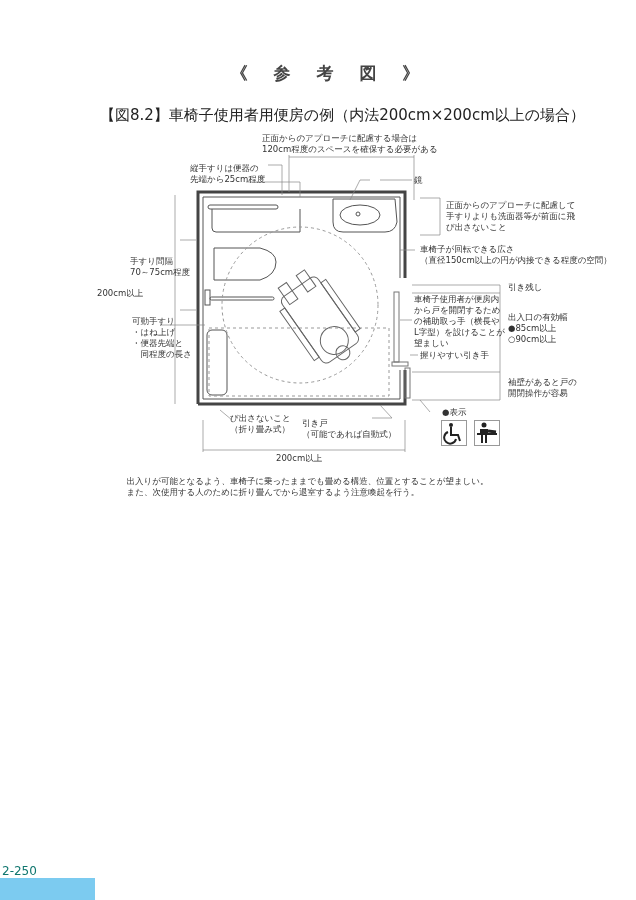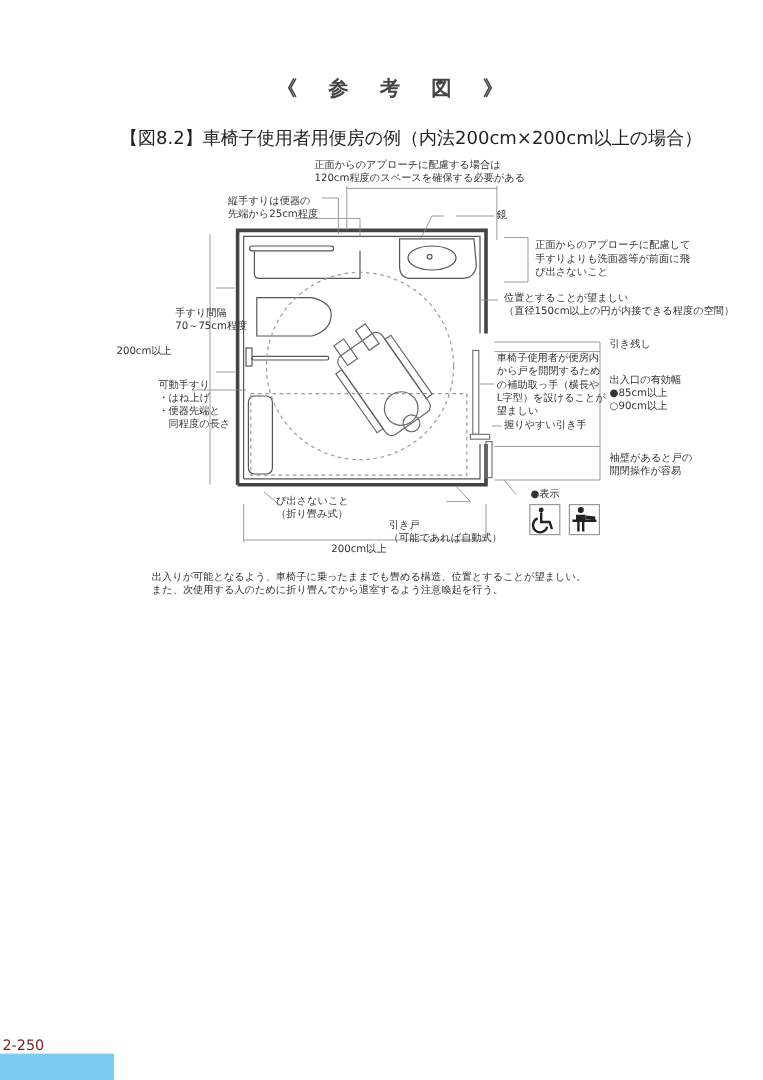--- a/index.html
+++ b/index.html
@@ -2,21 +2,21 @@
 <html><head>
 <meta charset="utf-8">
 <style>
   html,body{margin:0;padding:0;background:#fff;}
   body{width:636px;height:900px;position:relative;overflow:hidden;font-family:"DejaVu Sans","Liberation Sans",sans-serif;color:#333;}
   .abs{position:absolute;}
   .ref-title{left:0;width:636px;top:62px;text-align:center;font-size:17px;font-weight:bold;letter-spacing:10px;color:#444;margin-left:12px;}
   .fig-title{left:100px;top:106px;font-size:15px;color:#222;white-space:nowrap;}
   .lbl{font-size:8.5px;line-height:11px;color:#333;white-space:nowrap;}
   .note{left:118px;top:476px;font-size:8.5px;line-height:11px;color:#333;white-space:nowrap;}
-  .page-num{left:2px;top:864px;font-size:12px;color:#7f1d1d;}
+  .page-num{left:2px;top:864px;font-size:12px;color:#0f766e;}
   .blue-bar{left:0;top:878px;width:95px;height:22px;background:#7ccbf0;}
   svg{position:absolute;left:0;top:0;}
   .sign{width:24px;height:24px;border:1px solid #999;background:#fff;}
 </style>
 </head>
 <body>
 
 <div class="abs ref-title">《 参 考 図 》</div>
 <div class="abs fig-title">【図8.2】車椅子使用者用便房の例（内法200cm×200cm以上の場合）</div>
 
@@ -92,24 +92,24 @@
   <div>縦手すりは便器の</div>
   <div>先端から25cm程度</div>
 </div>
 <div class="abs lbl" style="left:414px;top:175px;">鏡</div>
 <div class="abs lbl" style="left:446px;top:200px;">
   <div>正面からのアプローチに配慮して</div>
   <div>手すりよりも洗面器等が前面に飛</div>
   <div>び出さないこと</div>
 </div>
 <div class="abs lbl" style="left:420px;top:244px;">
-  <div>位置とすることが望ましい</div>
+  <div>車椅子が回転できる広さ</div>
   <div>（直径150cm以上の円が内接できる程度の空間）</div>
 </div>
-<div class="abs lbl" style="left:130px;top:256px;margin-left:16px;">
+<div class="abs lbl" style="left:130px;top:256px;">
   <div>手すり間隔</div>
   <div>70～75cm程度</div>
 </div>
 <div class="abs lbl" style="left:97px;top:288px;">200cm以上</div>
 <div class="abs lbl" style="left:132px;top:316px;">
   <div>可動手すり</div>
   <div>・はね上げ</div>
   <div>・便器先端と</div>
   <div>　同程度の長さ</div>
 </div>
@@ -128,21 +128,21 @@
 </div>
 <div class="abs lbl" style="left:420px;top:350px;text-align:center;">握りやすい引き手</div>
 <div class="abs lbl" style="left:508px;top:377px;">
   <div>袖壁があると戸の</div>
   <div>開閉操作が容易</div>
 </div>
 <div class="abs lbl" style="left:230px;top:413px;">
   <div>び出さないこと</div>
   <div>（折り畳み式）</div>
 </div>
-<div class="abs lbl" style="left:302px;top:433px;margin-left:22px;">
+<div class="abs lbl" style="left:302px;top:418px;">
   <div>引き戸</div>
   <div>（可能であれば自動式）</div>
 </div>
 <div class="abs lbl" style="left:276px;top:453px;">200cm以上</div>
 <div class="abs lbl" style="left:442px;top:407px;">●表示</div>
 
 <div class="abs sign" style="left:441px;top:420px;">
   <svg width="24" height="24" viewBox="0 0 24 24">
       <circle cx="9" cy="4" r="2" fill="#222"></circle>
       <path d="M9 6 L9 14 L16 14 L18 20" stroke="#222" stroke-width="2" fill="none"></path>

